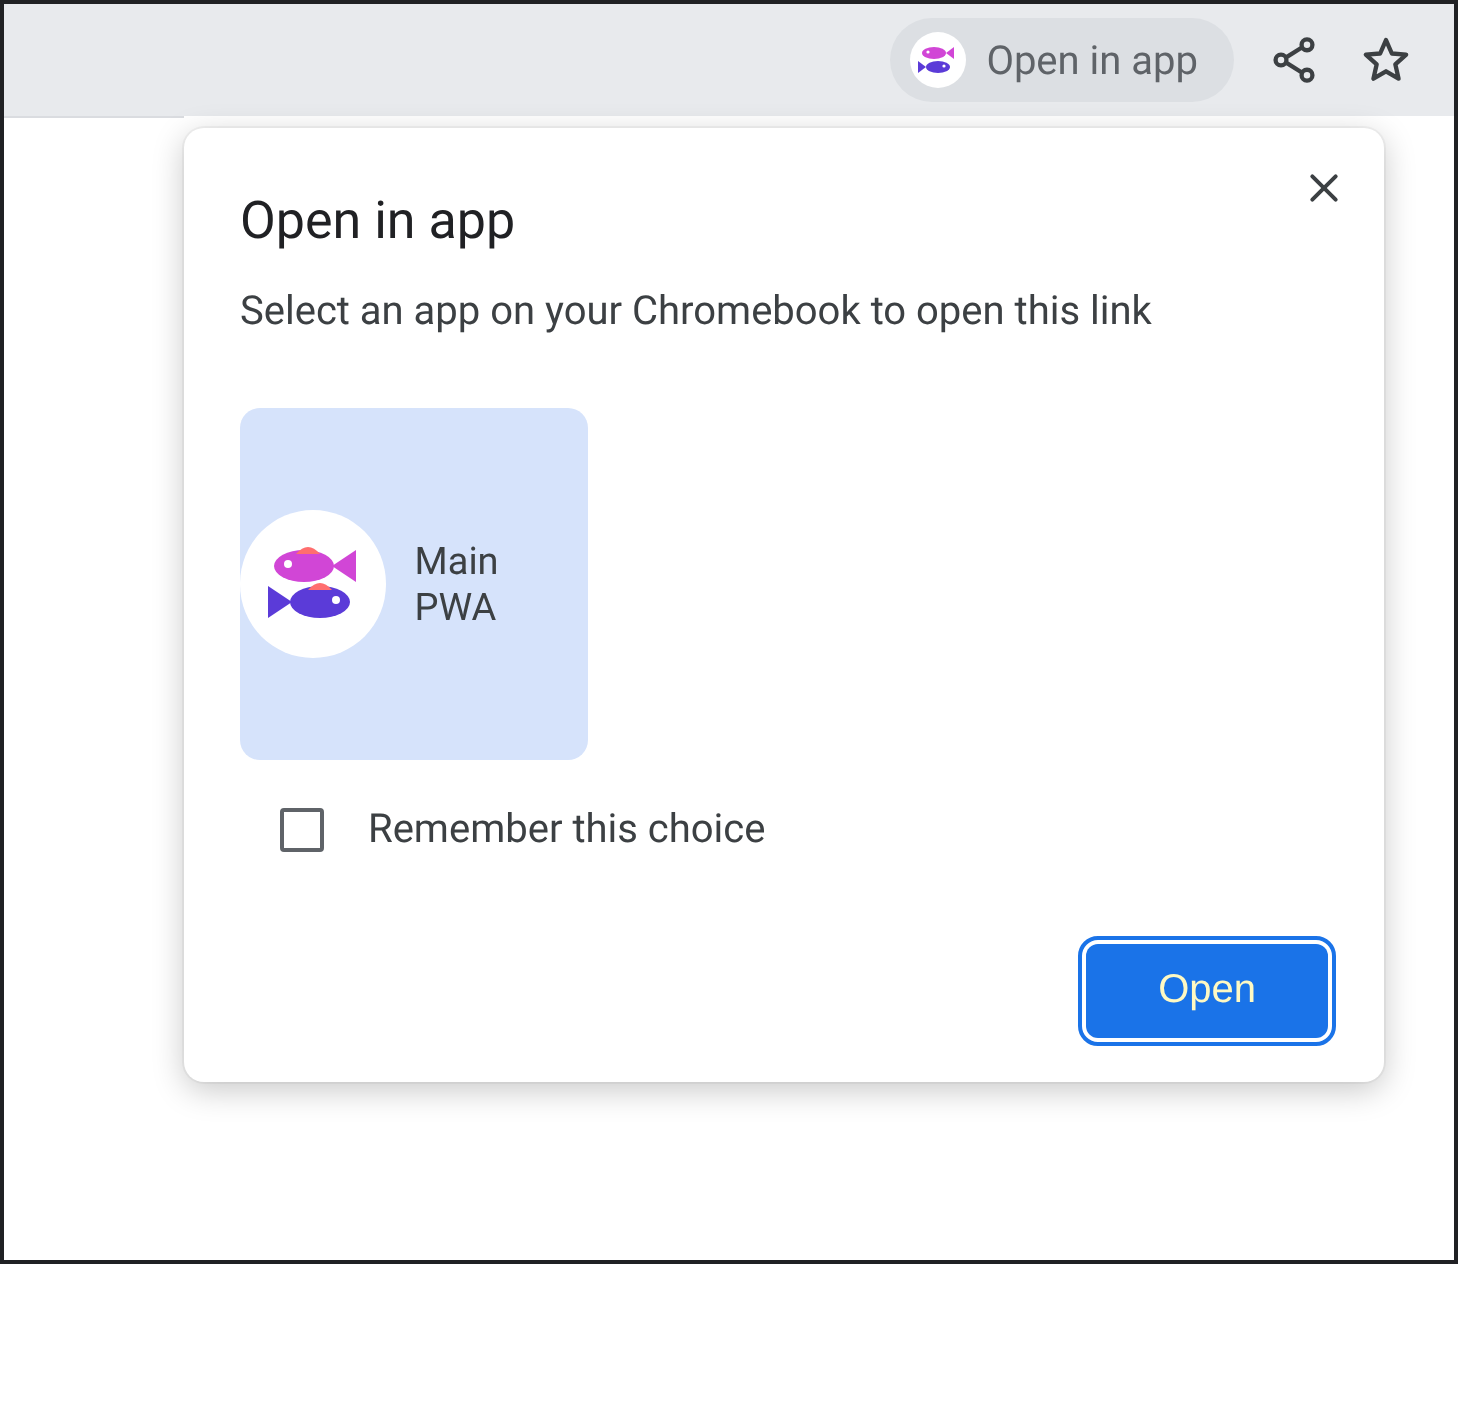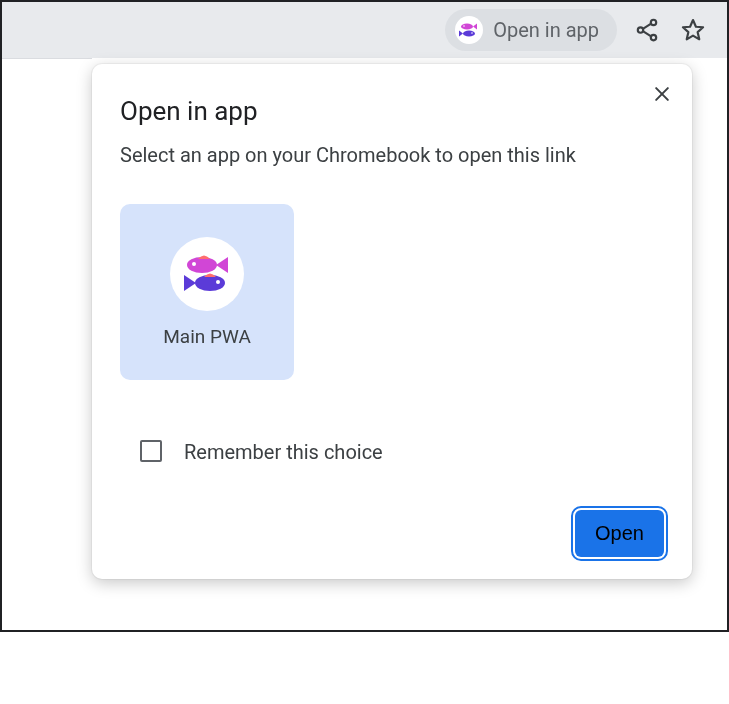--- a/index.html
+++ b/index.html
@@ -108,21 +108,21 @@
     margin: 0 0 34px 0;
     max-width: 520px;
   }
 
   .app-tile {
     width: 174px;
     height: 176px;
     background: #d6e3fb;
     border-radius: 10px;
     display: flex;
-    flex-direction: column;
+    flex-direction: row;
     align-items: center;
     justify-content: center;
     gap: 14px;
     cursor: pointer;
   }
   .app-icon-circle {
     width: 74px; height: 74px;
     background: #fff;
     border-radius: 50%;
     display: flex;
@@ -131,48 +131,48 @@
     justify-content: center;
     gap: 1px;
   }
   .app-name {
     font-size: 19px;
     color: #3c4043;
   }
 
   .remember-row {
     display: flex;
-    align-items: flex-start;
+    align-items: flex-end;
     gap: 22px;
-    margin-top: 60px;
+    margin-top: 22px;
     padding-left: 20px;
   }
   .checkbox-glyph {
     width: 22px; height: 22px;
     border: 2.5px solid #5f6368;
     border-radius: 2px;
     display: inline-block;
   }
   .remember-label {
     font-size: 20px;
     color: #3c4043;
   }
 
   .button-row {
     display: flex;
     justify-content: flex-end;
     margin-top: 46px;
   }
   .primary-btn {
     background: #1a73e8;
-    color: #000000;
+    color: #fef9c3;
     font-size: 20px;
     border: none;
     border-radius: 6px;
-    padding: 12px 20px;
+    padding: 12px 36px;
     cursor: pointer;
     outline: 2px solid #1a73e8;
     outline-offset: 2px;
   }
 
   
   .fish {
     display: block;
   }
 </style>

